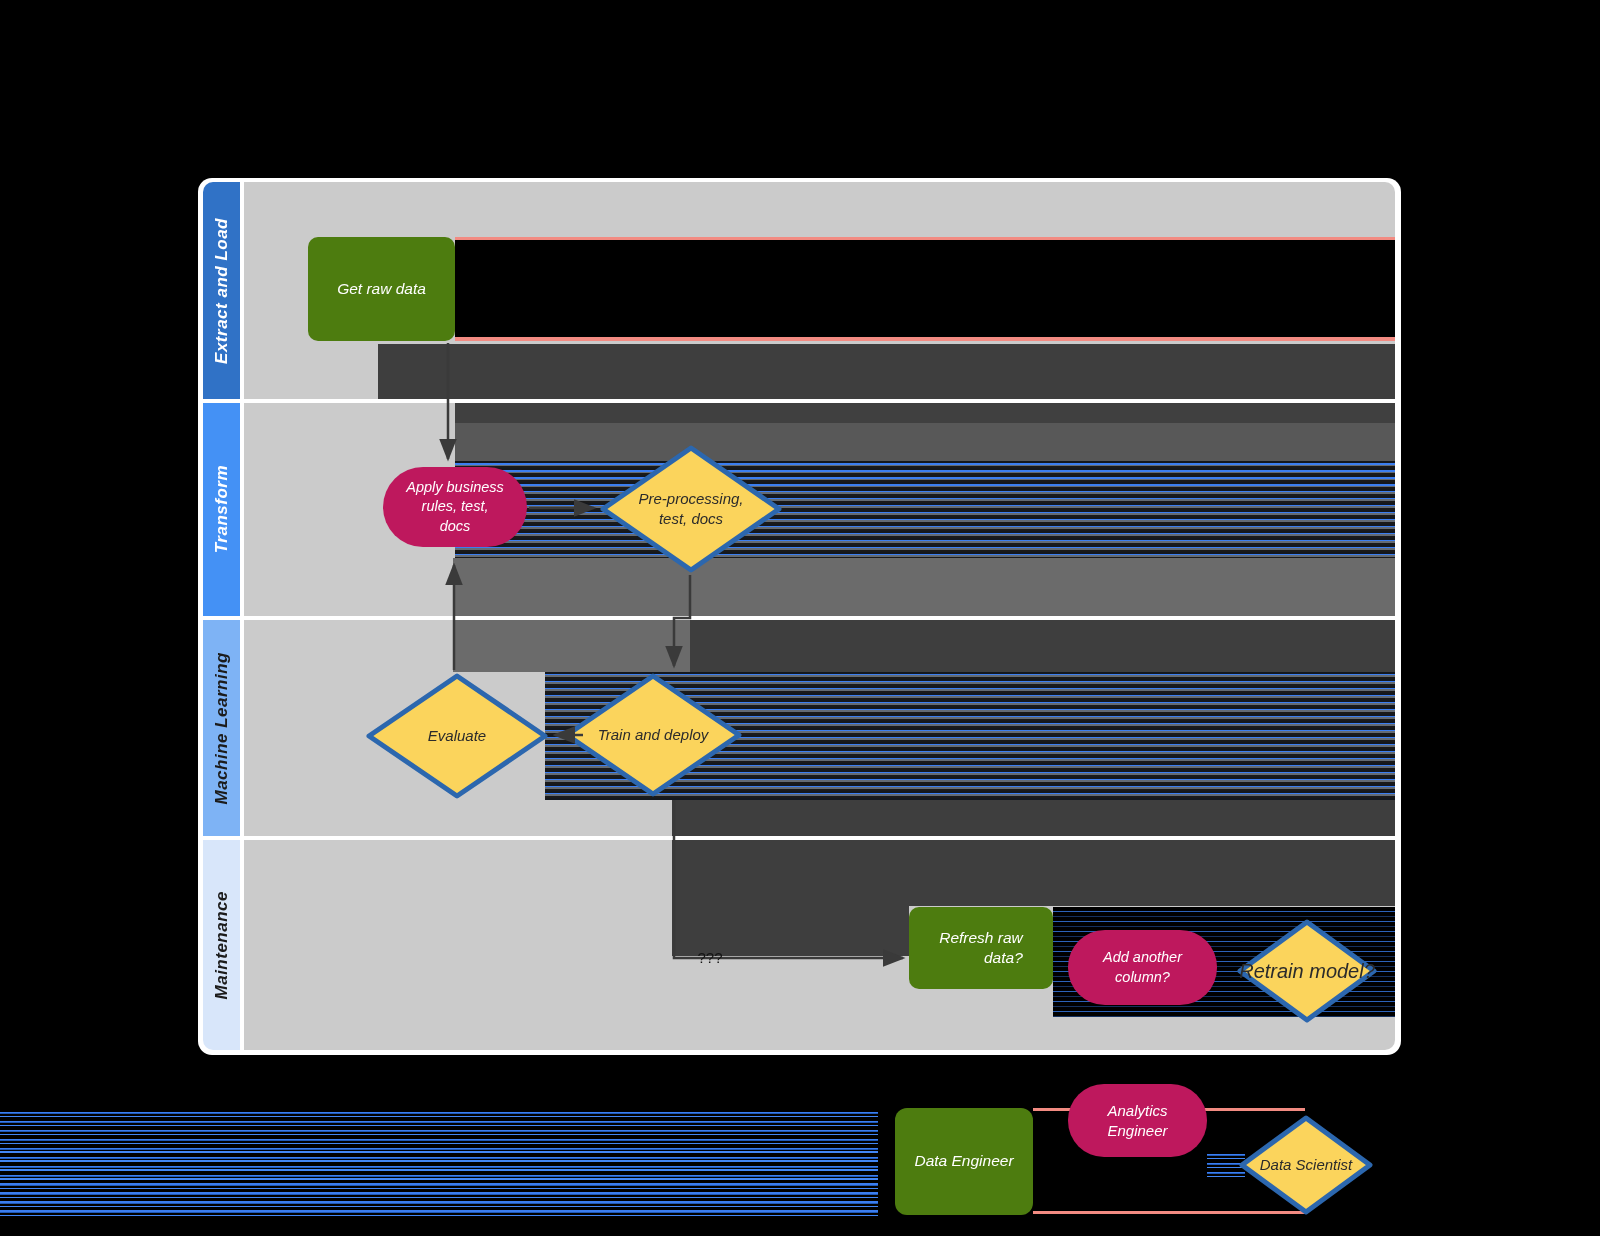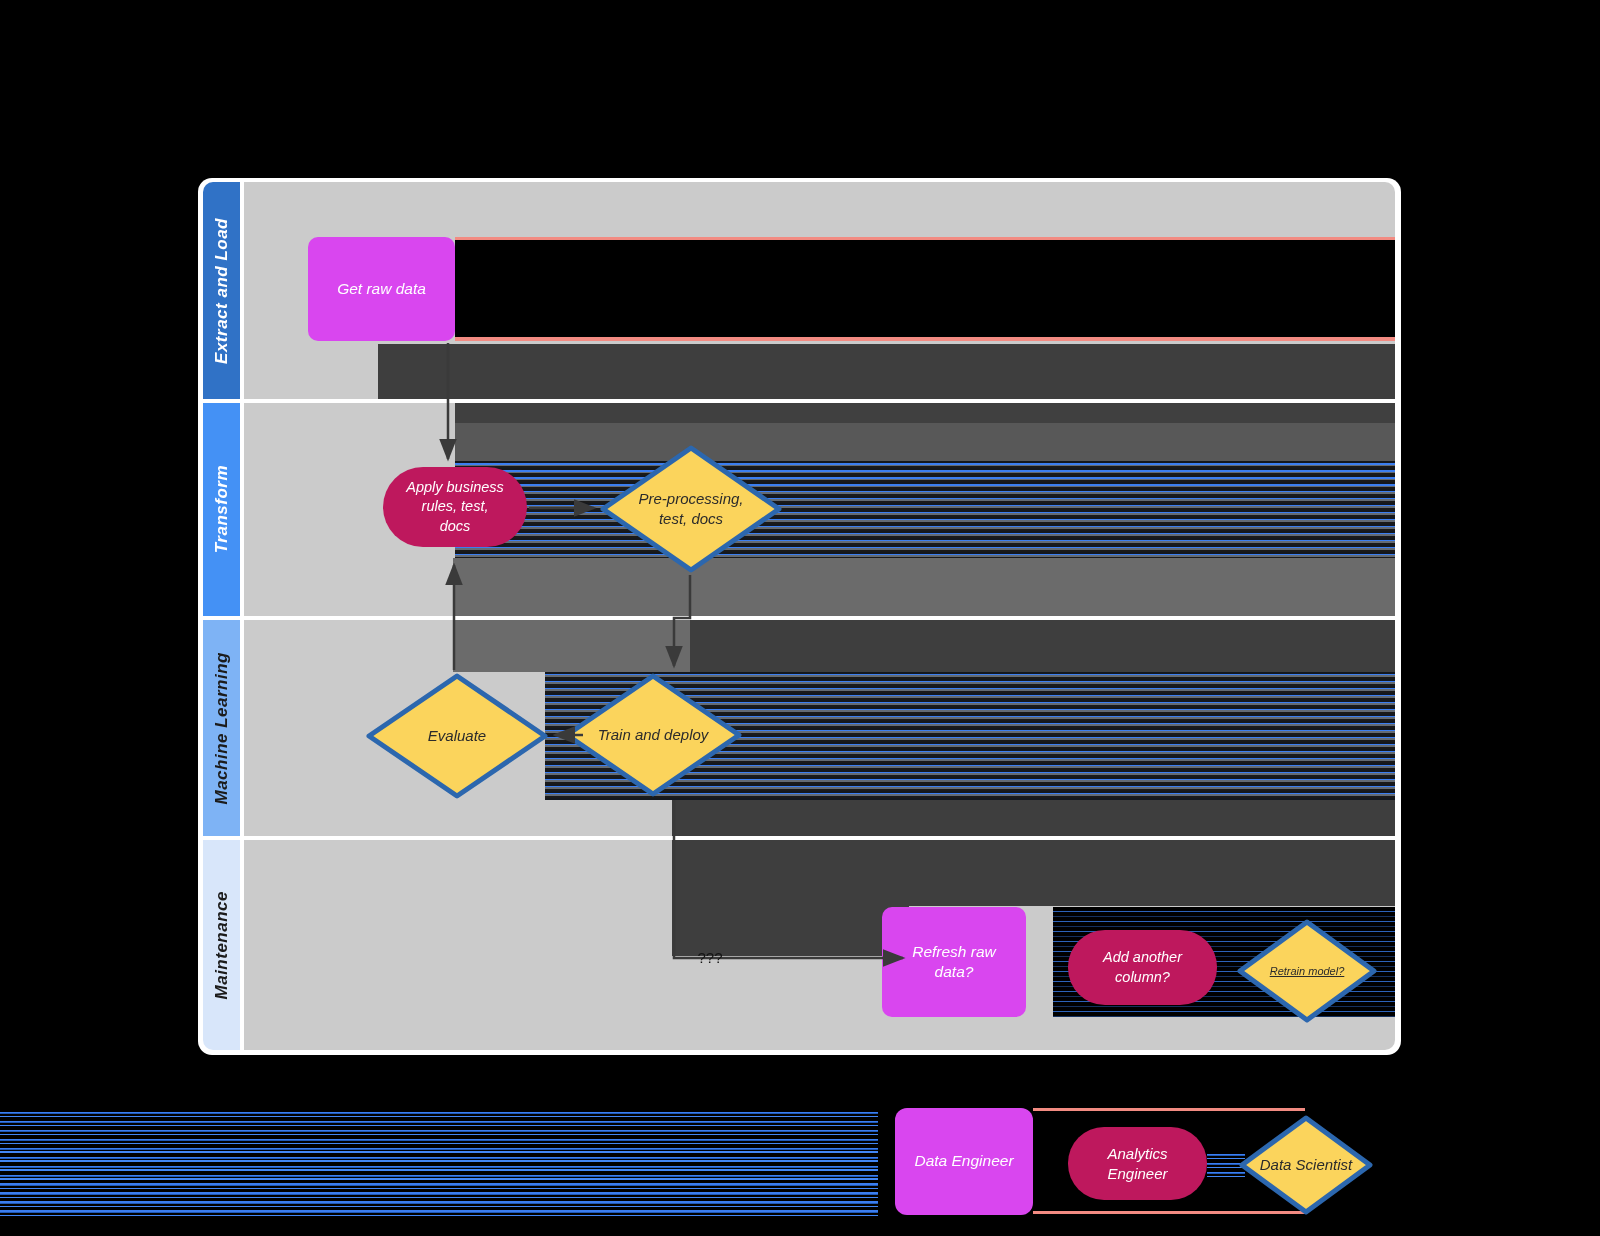--- a/index.html
+++ b/index.html
@@ -49,21 +49,21 @@
       #4286f4 5.5px, #4286f4 7px, #000 7px, #000 9px);
   }
   .smear-salmon { background:#f28b82; }
 
   
   .node {
     position:absolute; z-index:3; display:flex; align-items:center; justify-content:center;
     text-align:center; font-style:italic;
   }
   .node-label { white-space:pre-line; line-height:1.32; }
-  .rect-node { background:#d946ef; border-radius:10px; color:#fff; font-size:15.5px; }
+  .rect-node { background:#4d7c0f; border-radius:10px; color:#fff; font-size:15.5px; }
   .stadium-node { background:#be185d; border-radius:40px; color:#fff; font-size:14.5px; }
   .diamond-node { background:transparent; color:#2b2b2b; font-size:15px; }
   .diamond-node svg { position:absolute; left:0; top:0; }
   .diamond-node .node-label { position:relative; }
 
   
   .arrows { position:absolute; left:0; top:0; z-index:4; pointer-events:none; }
 </style>
 </head>
 <body>
@@ -130,31 +130,31 @@
   <span class="node-label">Evaluate</span>
 </div>
 
 <div class="node diamond-node" style="left:563px; top:672px; width:180px; height:126px;">
   <svg width="180" height="126" viewBox="0 0 180 126">
     <polygon points="90,4 176,63 90,122 4,63" fill="#fbd45c" stroke="#2c67ae" stroke-width="5" stroke-linejoin="round"></polygon>
   </svg>
   <span class="node-label">Train and deploy</span>
 </div>
 
-<div class="node rect-node" style="left:882px; top:907px; width:144px; height:110px;">
+<div class="node rect-node" style="left:909px; top:907px; width:144px; height:82px;text-align:right;">
   <span class="node-label">Refresh raw
 data?</span>
 </div>
 
 <div class="node stadium-node" style="left:1068px; top:930px; width:149px; height:75px; border-radius:37px;">
   <span class="node-label">Add another
 column?</span>
 </div>
 
-<div class="node diamond-node" style="left:1236px; top:918px; width:142px; height:106px; font-size:11px;text-decoration:underline;">
+<div class="node diamond-node" style="left:1236px; top:918px; width:142px; height:106px; font-size:20px;">
   <svg width="142" height="106" viewBox="0 0 142 106">
     <polygon points="71,4 138,53 71,102 4,53" fill="#fbd45c" stroke="#2c67ae" stroke-width="5" stroke-linejoin="round"></polygon>
   </svg>
   <span class="node-label">Retrain model?</span>
 </div>
 
 <svg class="arrows" width="1600" height="1236" viewBox="0 0 1600 1236">
   <defs>
     <marker id="ah" markerWidth="9" markerHeight="7" refX="8" refY="3.5" orient="auto">
       <path d="M0,0 L9,3.5 L0,7 Z" fill="#3a3a3a"></path>
@@ -171,21 +171,21 @@
 
 <div class="band stripes-legend" style="left:0; top:1110px; width:878px; height:108px; z-index:1;"></div>
 <div class="band smear-salmon" style="left:1033px; top:1108px; width:272px; height:3px;"></div>
 <div class="band smear-salmon" style="left:1033px; top:1211px; width:272px; height:3px;"></div>
 <div class="band stripes-legend" style="left:1207px; top:1152px; width:38px; height:28px;"></div>
 
 <div class="node rect-node" style="left:895px; top:1108px; width:138px; height:107px; border-radius:12px; font-size:15.5px;">
   <span class="node-label">Data Engineer</span>
 </div>
 
-<div class="node stadium-node" style="left:1068px; top:1127px; width:139px; height:73px; border-radius:36px; font-size:15px;">
+<div class="node stadium-node" style="left:1068px; top:1084px; width:139px; height:73px; border-radius:36px; font-size:15px;">
   <span class="node-label">Analytics
 Engineer</span>
 </div>
 
 <div class="node diamond-node" style="left:1238px; top:1114px; width:136px; height:102px; font-size:15px;text-align:center;">
   <svg width="136" height="102" viewBox="0 0 136 102">
     <polygon points="68,4 132,51 68,98 4,51" fill="#fbd45c" stroke="#2c67ae" stroke-width="5" stroke-linejoin="round"></polygon>
   </svg>
   <span class="node-label">Data Scientist</span>
 </div>

